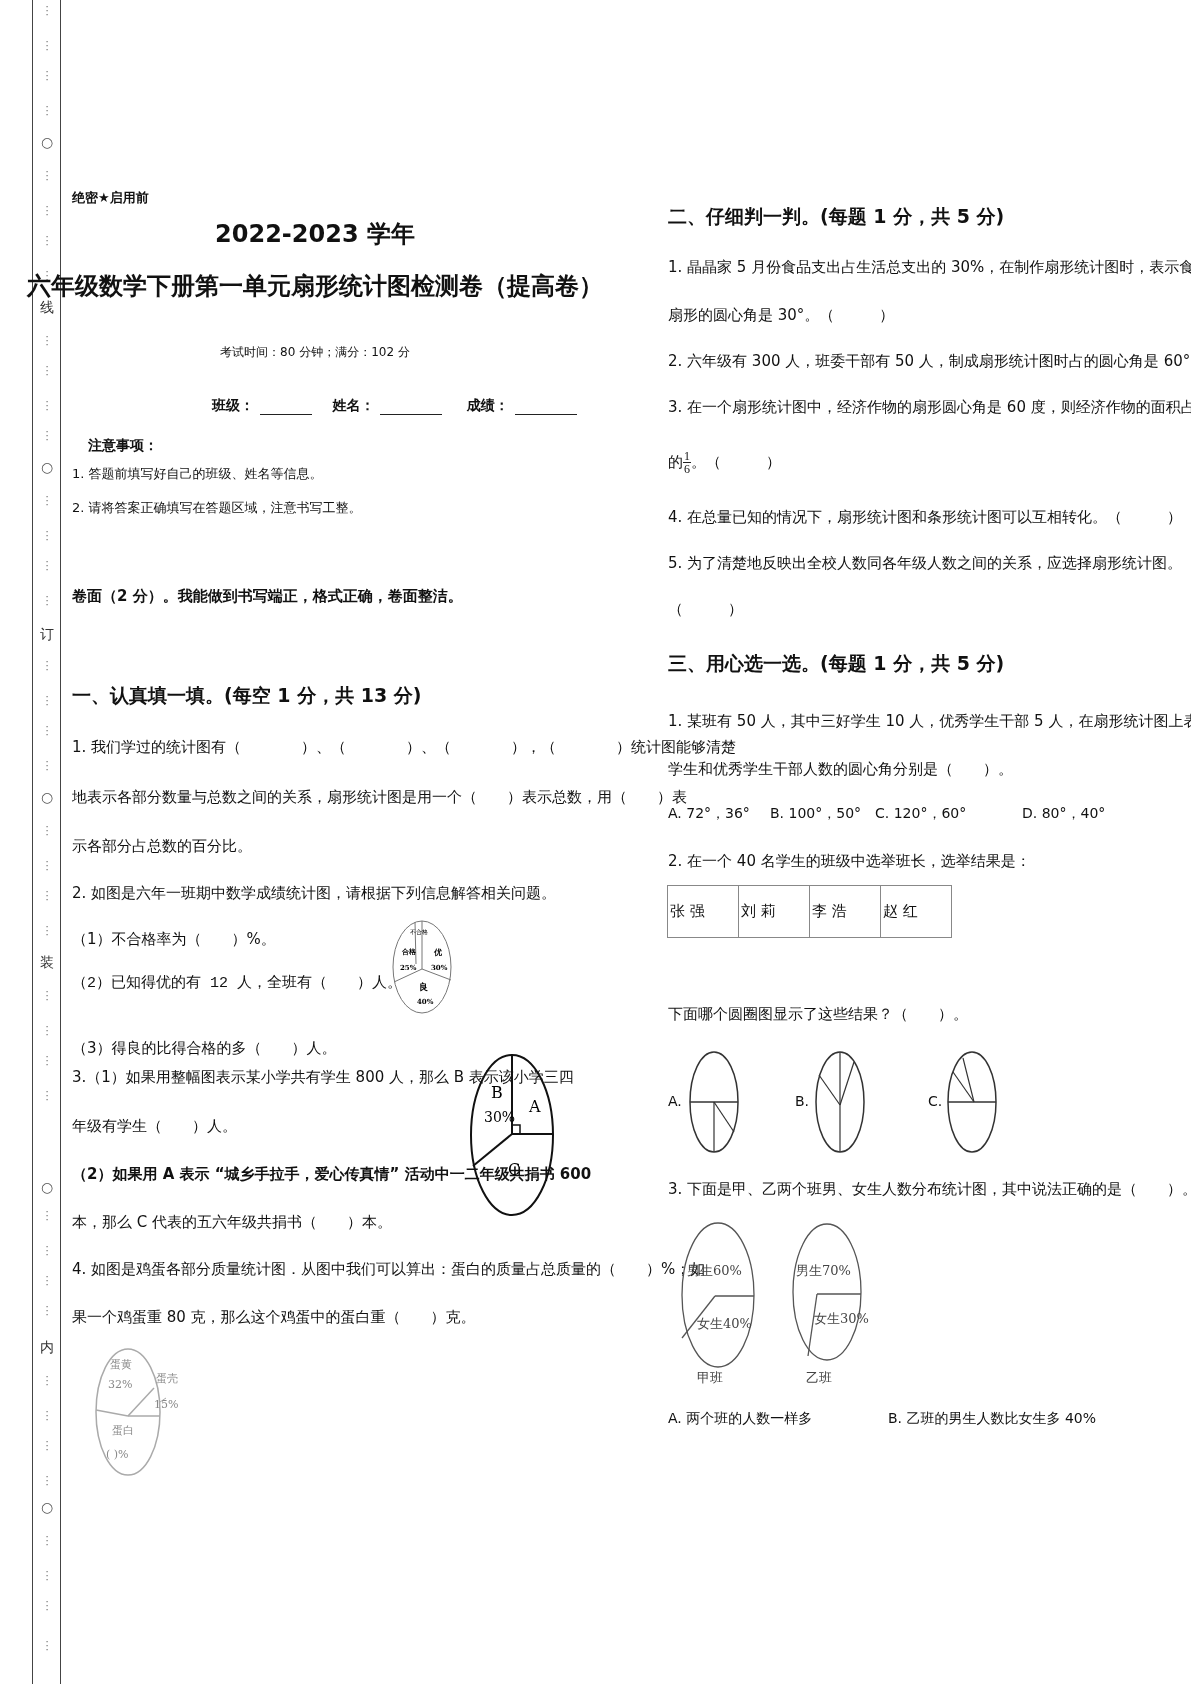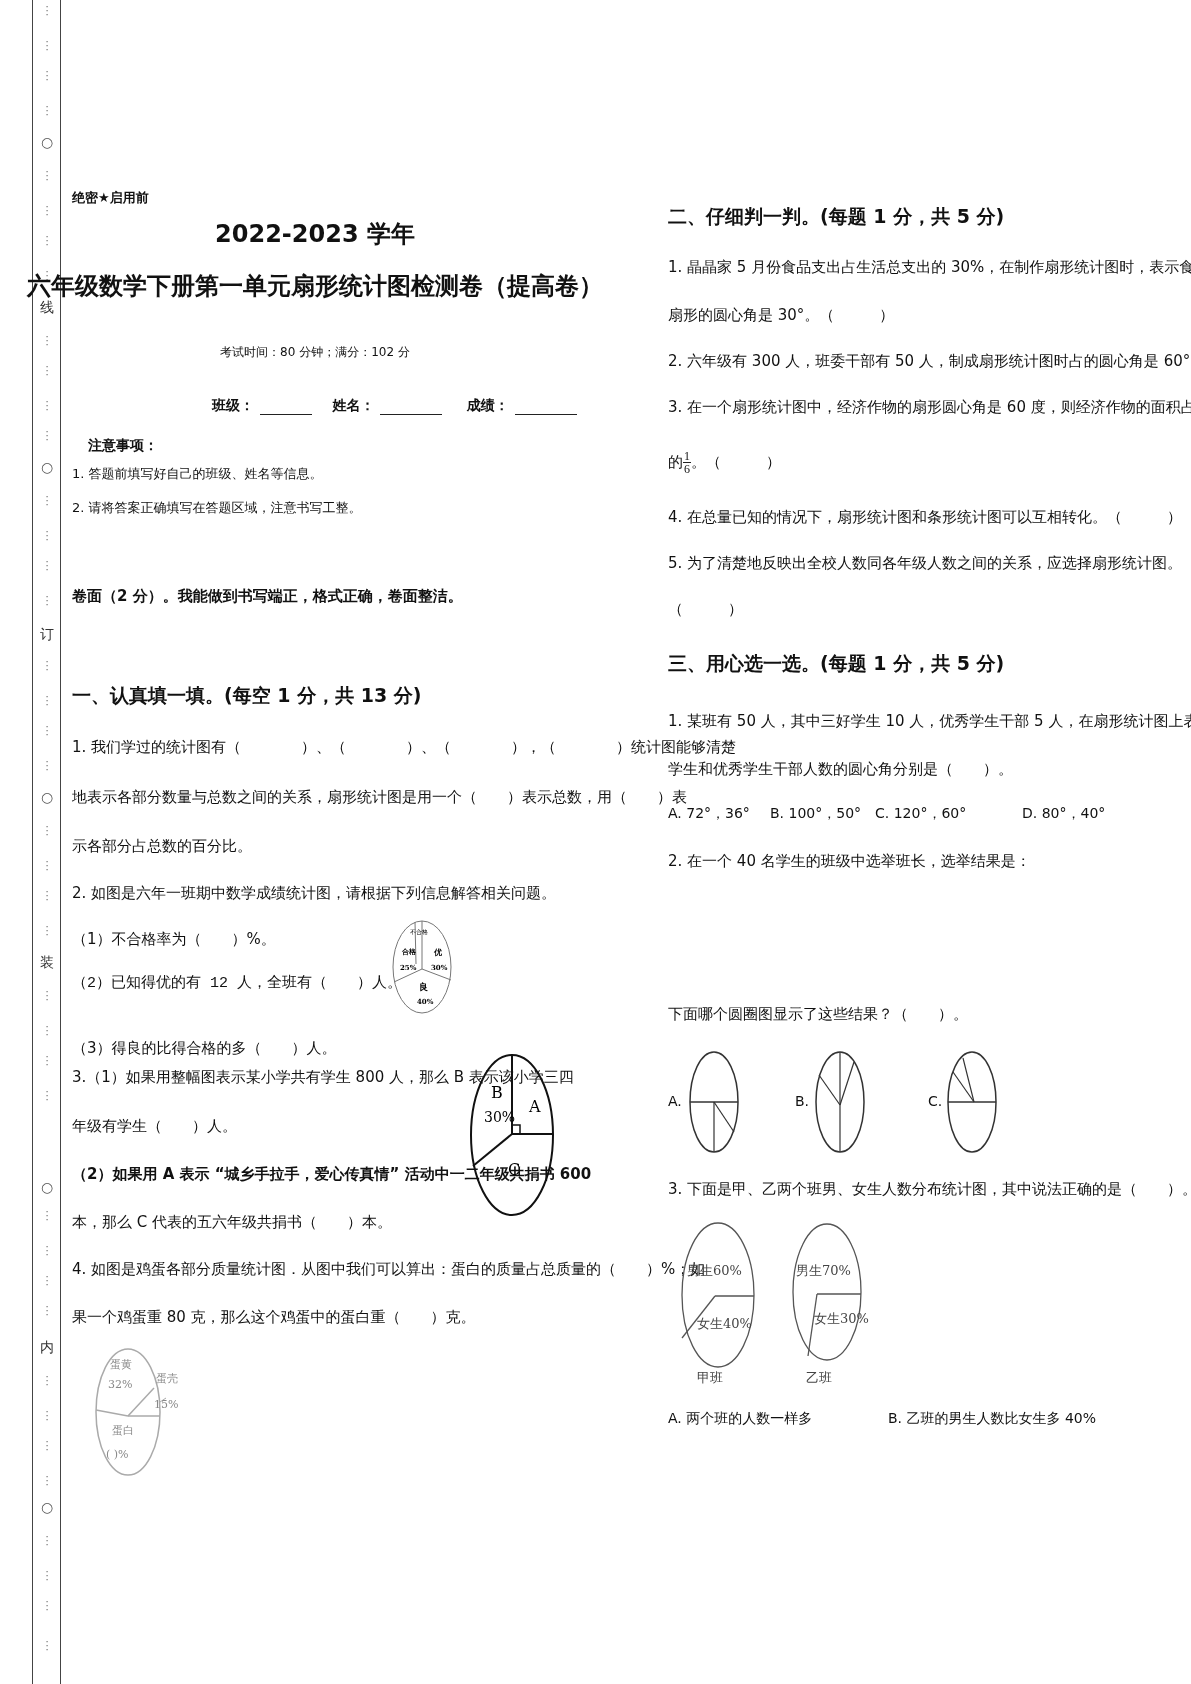--- a/index.html
+++ b/index.html
@@ -185,20 +185,26 @@
 
 <div class="txt" style="left:668px; top:805px; font-size:14px;">A.  72°，36°</div>
 <div class="txt" style="left:770px; top:805px; font-size:14px;">B.  100°，50°</div>
 <div class="txt" style="left:875px; top:805px; font-size:14px;">C.  120°，60°</div>
 <div class="txt" style="left:982px; top:805px; font-size:14px;margin-left:40px;">D.  80°，40°</div>
 
 <div class="txt" style="left:668px; top:852px;">2. 在一个 40 名学生的班级中选举班长，选举结果是：</div>
 
 <table class="votes" style="left:667px; top:885px;">
   <tbody>
+      <tr>
+    <td>张 强</td>
+    <td>刘 莉</td>
+    <td>李 浩</td>
+    <td>赵 红</td>
+  </tr>
 </tbody>
   </table>
 
 <div class="txt" style="left:668px; top:1005px;text-align:center;">下面哪个圆圈图显示了这些结果？（　　）。</div>
 
 <div class="txt" style="left:668px; top:1093px; font-size:14px;">A.</div>
 <svg class="abs" style="left:688px; top:1050px;" width="52" height="104" viewBox="0 0 52 104">
   <ellipse cx="26" cy="52" rx="24" ry="50" fill="none" stroke="#333" stroke-width="1.5"></ellipse>
   <line x1="2" y1="52" x2="50" y2="52" stroke="#333" stroke-width="1.5"></line>
   <line x1="26" y1="52" x2="26" y2="102" stroke="#333" stroke-width="1.2"></line>

